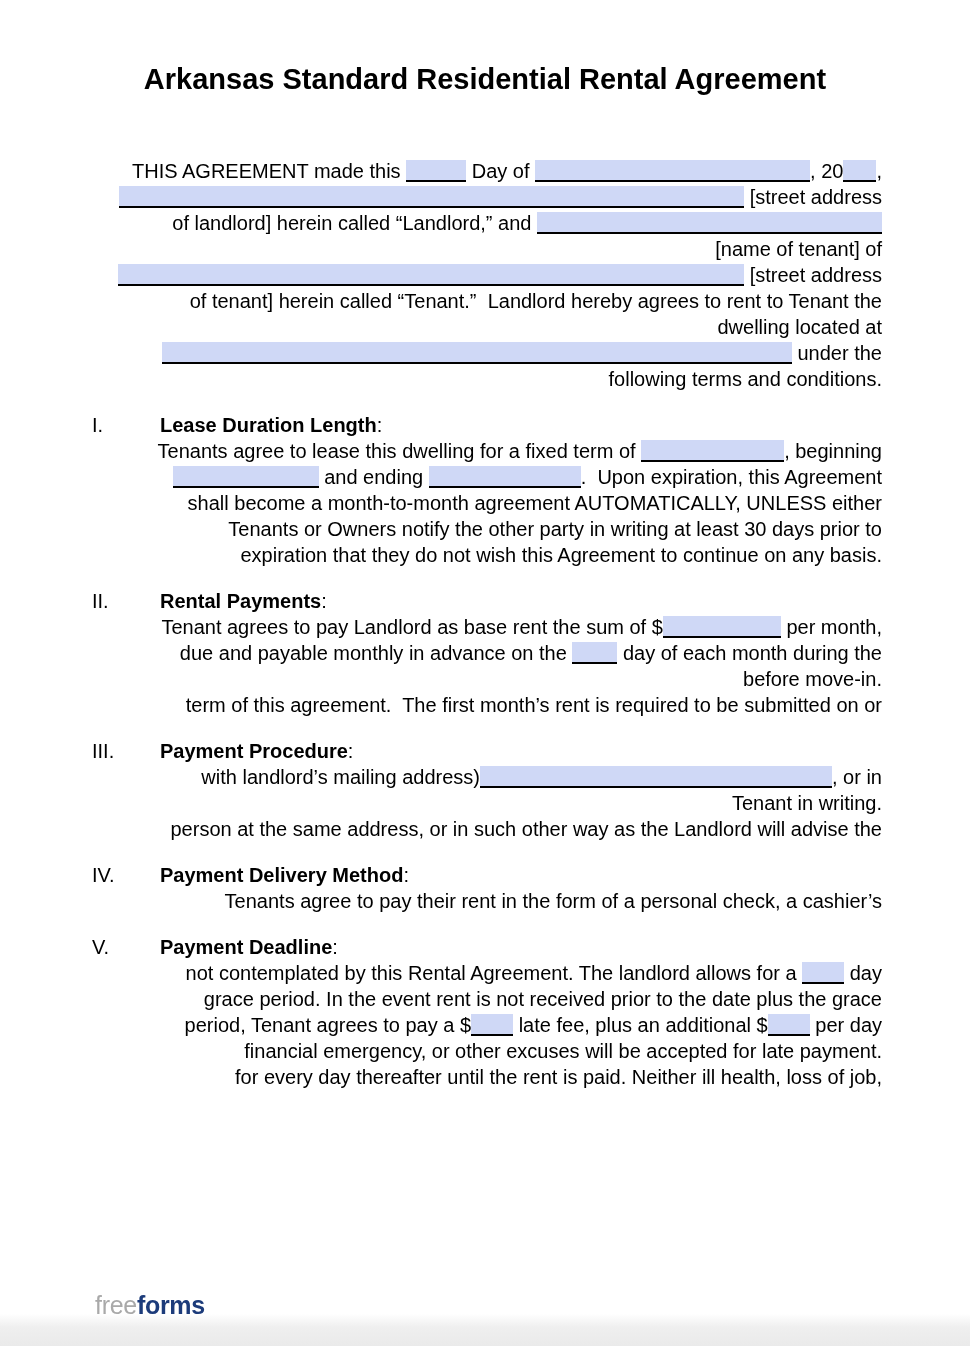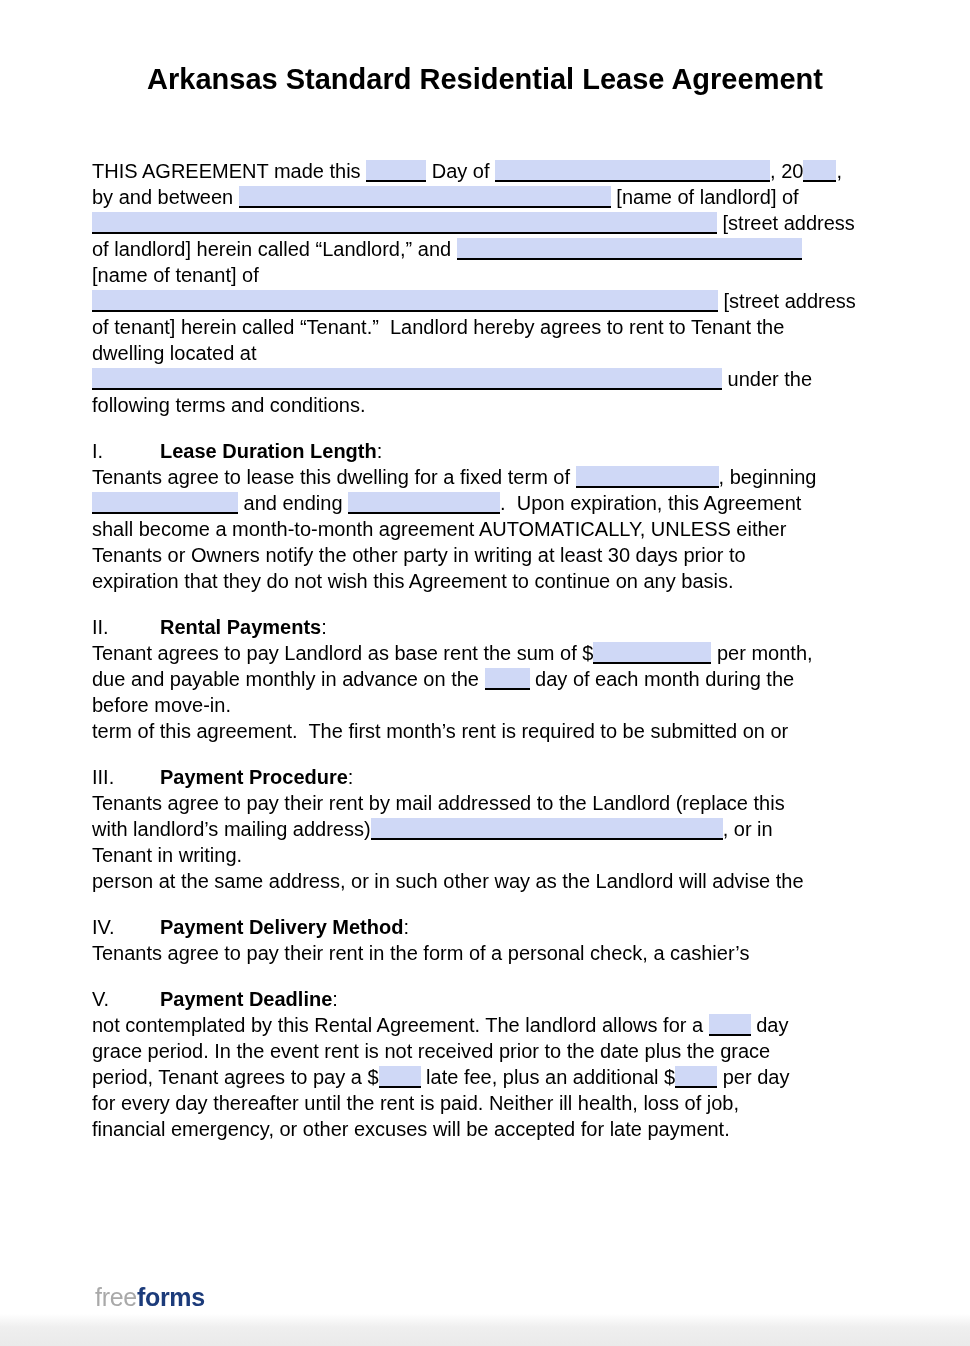--- a/index.html
+++ b/index.html
@@ -22,20 +22,21 @@
   .content{
     margin-left:92px;
     width:790px;
   }
   .intro{margin-top:64px;}
   .line{
     white-space:pre;
     font-size:20px;
     line-height:26px;
     height:26px;
+    text-align:right;
   }
   .blank{
     display:inline-block;
     height:20px;
     background:var(--blank-fill,#cfd8f6);
     border-bottom:2px solid #000;
     vertical-align:-4px;
   }
   .section{margin-top:20px;}
   .sec-head{
@@ -43,37 +44,36 @@
     font-size:20px;
     line-height:26px;
     height:26px;
   }
   .sec-num{width:68px;flex:0 0 68px;}
   .sec-title{font-weight:bold;}
   .sec-colon{font-weight:normal;}
   .logo{
     position:absolute;
     left:95px;
-    bottom:36px;
+    bottom:28px;
     font-size:25px;
     line-height:26px;
     letter-spacing:-0.3px;
   }
   .logo-free{color:var(--logo-free,#a9a9a9);font-weight:normal;}
   .logo-forms{color:var(--logo-forms,#1c3b7a);font-weight:bold;}
 </style>
 </head>
 <body>
 
 <div class="page">
-  <div class="doc-title">Arkansas Standard Residential Lease Agreement</div>
+  <div class="doc-title">Arkansas Standard Residential Rental Agreement</div>
   <div class="content">
     <div class="intro" id="intro">
         <div class="line"><span class="run">THIS AGREEMENT made this </span><span class="blank" style="width: 60px;"></span><span class="run"> Day of </span><span class="blank" style="width: 275px;"></span><span class="run">, 20</span><span class="blank" style="width: 33px;"></span><span class="run">,</span></div>
-        <div class="line"><span class="run">by and between </span><span class="blank" style="width: 372px;"></span><span class="run"> [name of landlord] of</span></div>
         <div class="line"><span class="blank" style="width: 625px;"></span><span class="run"> [street address</span></div>
         <div class="line"><span class="run">of landlord] herein called “Landlord,” and </span><span class="blank" style="width: 345px;"></span></div>
         <div class="line"><span class="run">[name of tenant] of</span></div>
         <div class="line"><span class="blank" style="width: 626px;"></span><span class="run"> [street address</span></div>
         <div class="line"><span class="run">of tenant] herein called “Tenant.”  Landlord hereby agrees to rent to Tenant the</span></div>
         <div class="line"><span class="run">dwelling located at</span></div>
         <div class="line"><span class="blank" style="width: 630px;"></span><span class="run"> under the</span></div>
         <div class="line"><span class="run">following terms and conditions.</span></div>
       </div>
     <div id="sections">
@@ -99,21 +99,20 @@
           <div class="line"><span class="run">due and payable monthly in advance on the </span><span class="blank" style="width: 45px;"></span><span class="run"> day of each month during the</span></div>
           <div class="line"><span class="run">before move-in.</span></div>
           <div class="line"><span class="run">term of this agreement.  The first month’s rent is required to be submitted on or</span></div>
         </div>
         <div class="section">
           <div class="sec-head">
             <span class="sec-num">III.</span>
             <span class="sec-title">Payment Procedure</span>
             <span class="sec-colon">:</span>
           </div>
-          <div class="line"><span class="run">Tenants agree to pay their rent by mail addressed to the Landlord (replace this</span></div>
           <div class="line"><span class="run">with landlord’s mailing address)</span><span class="blank" style="width: 352px;"></span><span class="run">, or in</span></div>
           <div class="line"><span class="run">Tenant in writing.</span></div>
           <div class="line"><span class="run">person at the same address, or in such other way as the Landlord will advise the</span></div>
         </div>
         <div class="section">
           <div class="sec-head">
             <span class="sec-num">IV.</span>
             <span class="sec-title">Payment Delivery Method</span>
             <span class="sec-colon">:</span>
           </div>
@@ -121,21 +120,21 @@
         </div>
         <div class="section">
           <div class="sec-head">
             <span class="sec-num">V.</span>
             <span class="sec-title">Payment Deadline</span>
             <span class="sec-colon">:</span>
           </div>
           <div class="line"><span class="run">not contemplated by this Rental Agreement. The landlord allows for a </span><span class="blank" style="width: 42px;"></span><span class="run"> day</span></div>
           <div class="line"><span class="run">grace period. In the event rent is not received prior to the date plus the grace</span></div>
           <div class="line"><span class="run">period, Tenant agrees to pay a $</span><span class="blank" style="width: 42px;"></span><span class="run"> late fee, plus an additional $</span><span class="blank" style="width: 42px;"></span><span class="run"> per day</span></div>
+          <div class="line"><span class="run">financial emergency, or other excuses will be accepted for late payment.</span></div>
           <div class="line"><span class="run">for every day thereafter until the rent is paid. Neither ill health, loss of job,</span></div>
-          <div class="line"><span class="run">financial emergency, or other excuses will be accepted for late payment.</span></div>
         </div>
       </div>
   </div>
   <div class="logo">
     <span class="logo-free">free</span><span class="logo-forms">forms</span>
   </div>
 </div>
 
 </body></html>

